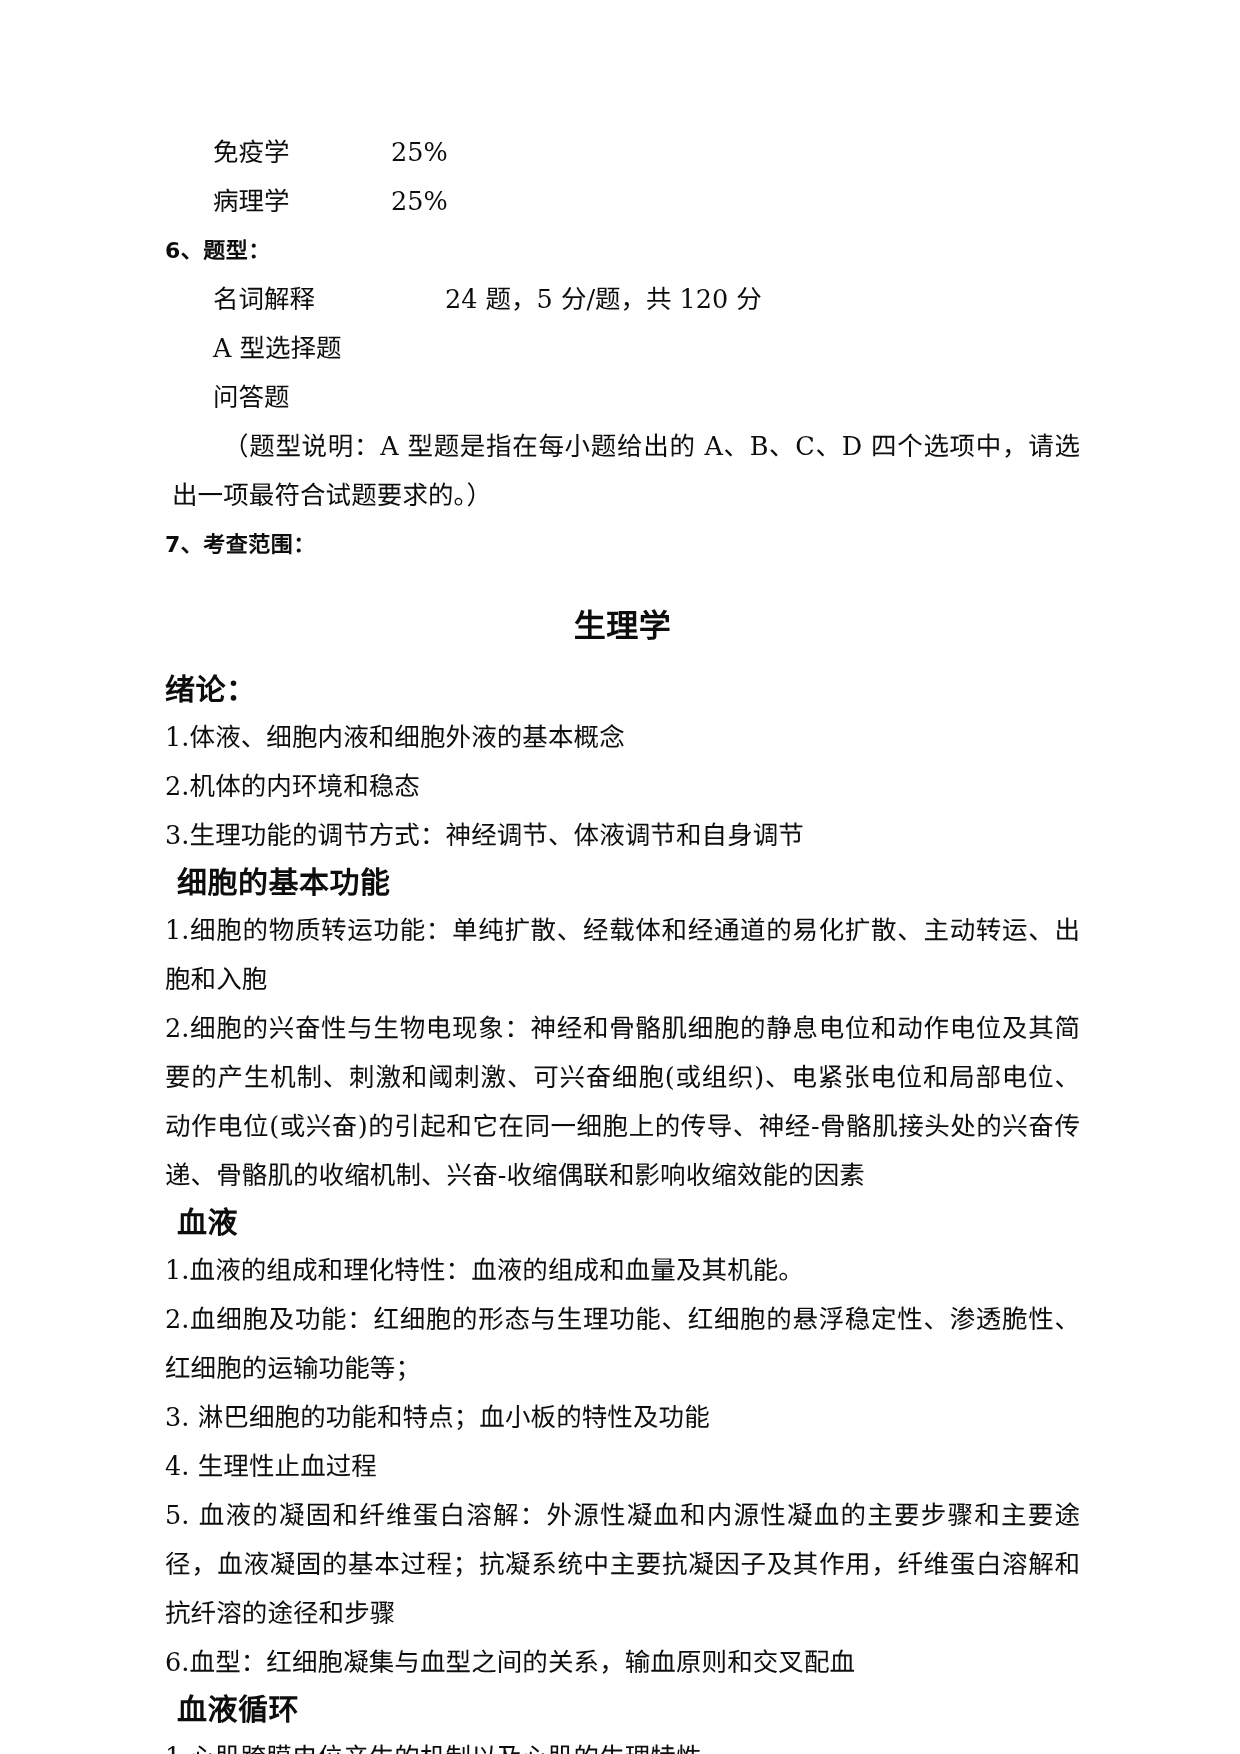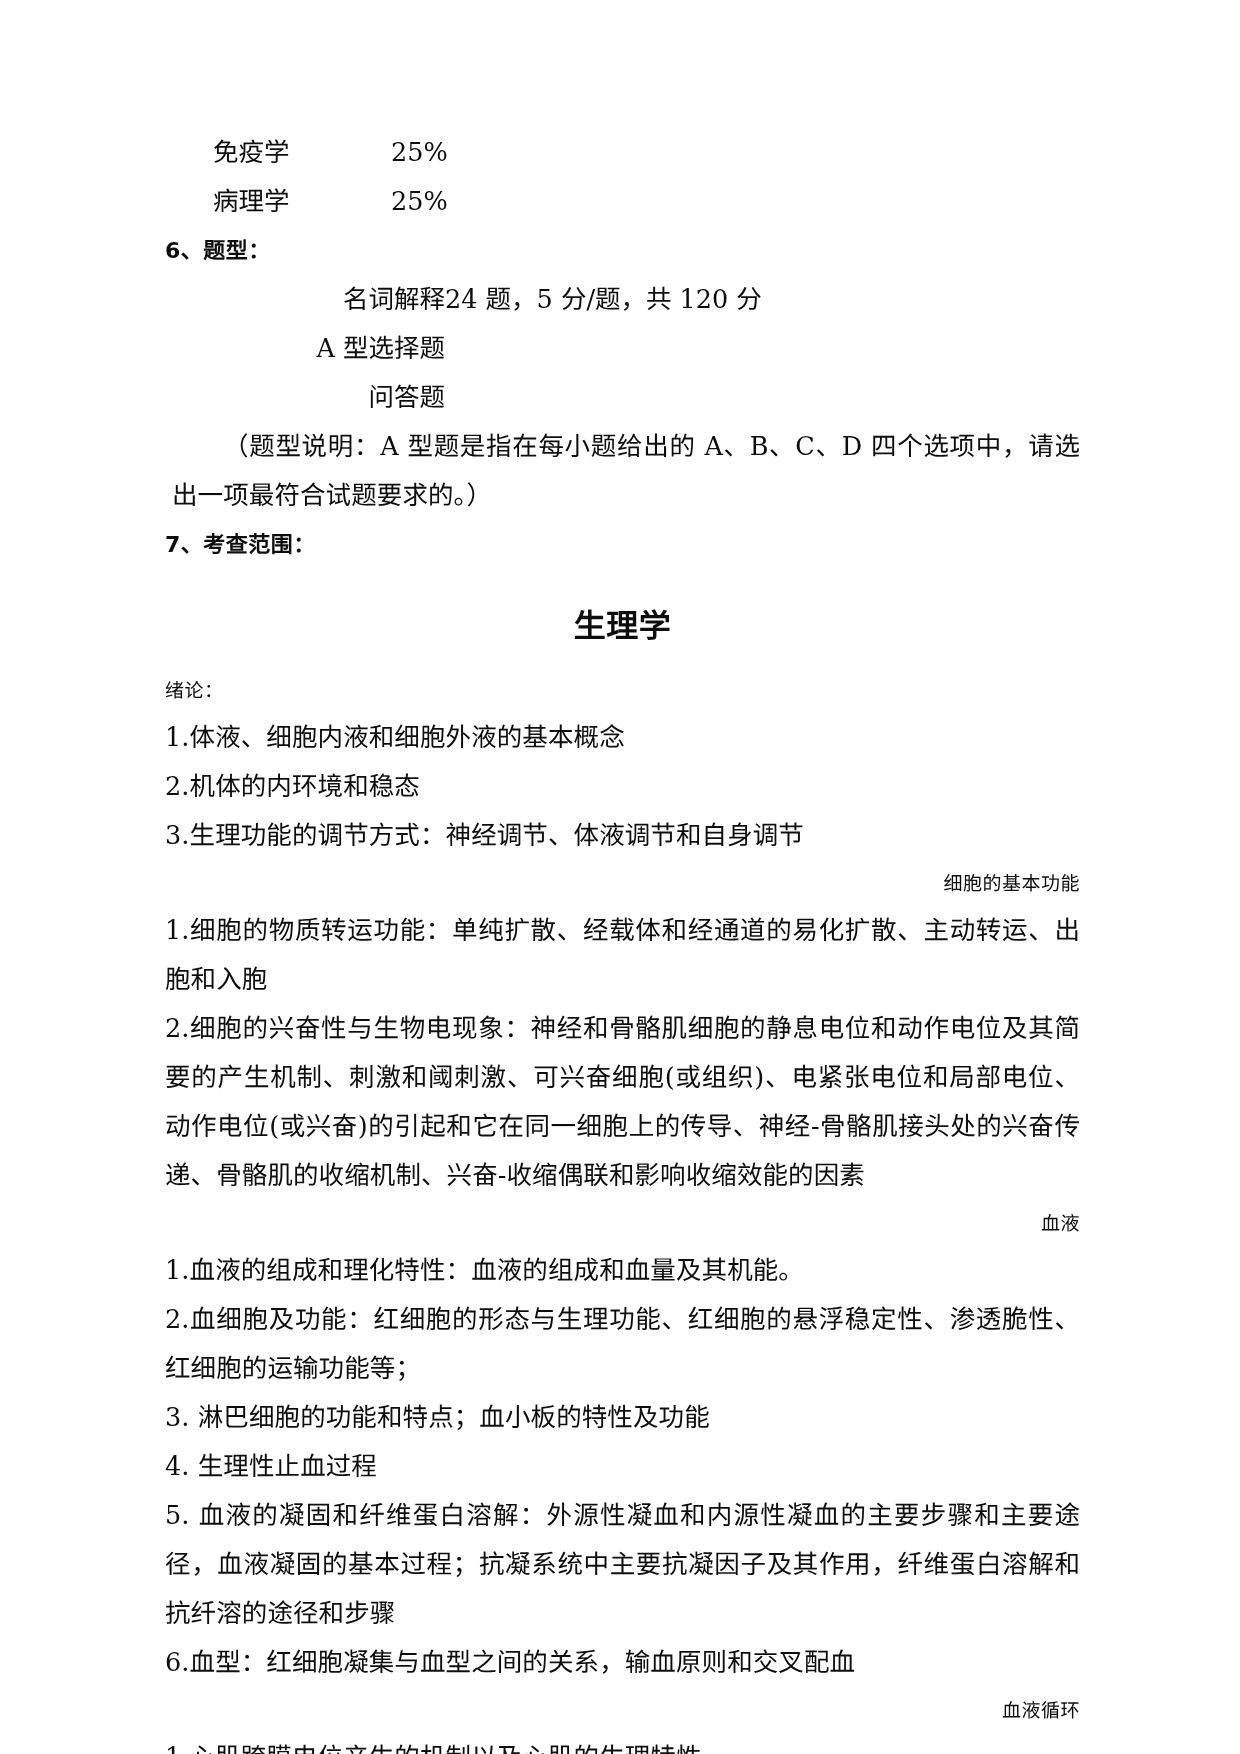--- a/index.html
+++ b/index.html
@@ -40,48 +40,48 @@
     font-size: 25.5px;
     line-height: 49px;
     padding-left: 48px;
     display: flex;
   }
   .kv-row .k {
     display: inline-block;
     white-space: pre;
   }
   .kv-k-narrow { width: 178px; }
-  .kv-k-wide   { width: 232px; text-align: right; }
+  .kv-k-wide   { width: 232px; }
 
   
   .h-num {
     font-family: "DejaVu Sans", "Liberation Sans", sans-serif;
     font-weight: bold;
     font-size: 22px;
     line-height: 49px;
     letter-spacing: 0.5px;
   }
   .h-sub {
     font-family: "DejaVu Sans", "Liberation Sans", sans-serif;
-    font-weight: normal;
-    font-size: 19px;
+    font-weight: bold;
+    font-size: 30px;
     line-height: 46px;
     letter-spacing: 0.5px;
   }
   .h-center {
     font-family: "DejaVu Sans", "Liberation Sans", sans-serif;
     font-weight: bold;
     font-size: 32px;
     line-height: 46px;
     text-align: center;
     letter-spacing: 0.5px;
   }
   .spacer-sm { height: 18px; }
   .spacer-md { height: 34px; }
-  .sub-indent { padding-left: 12px; text-align: right; }
+  .sub-indent { padding-left: 12px; }
 </style>
 </head>
 <body>
 
 <div class="page">
   <div class="doc-body">
 
     <div class="kv-row">
       <span class="k kv-k-narrow">免疫学</span>
       <span>25%</span>

